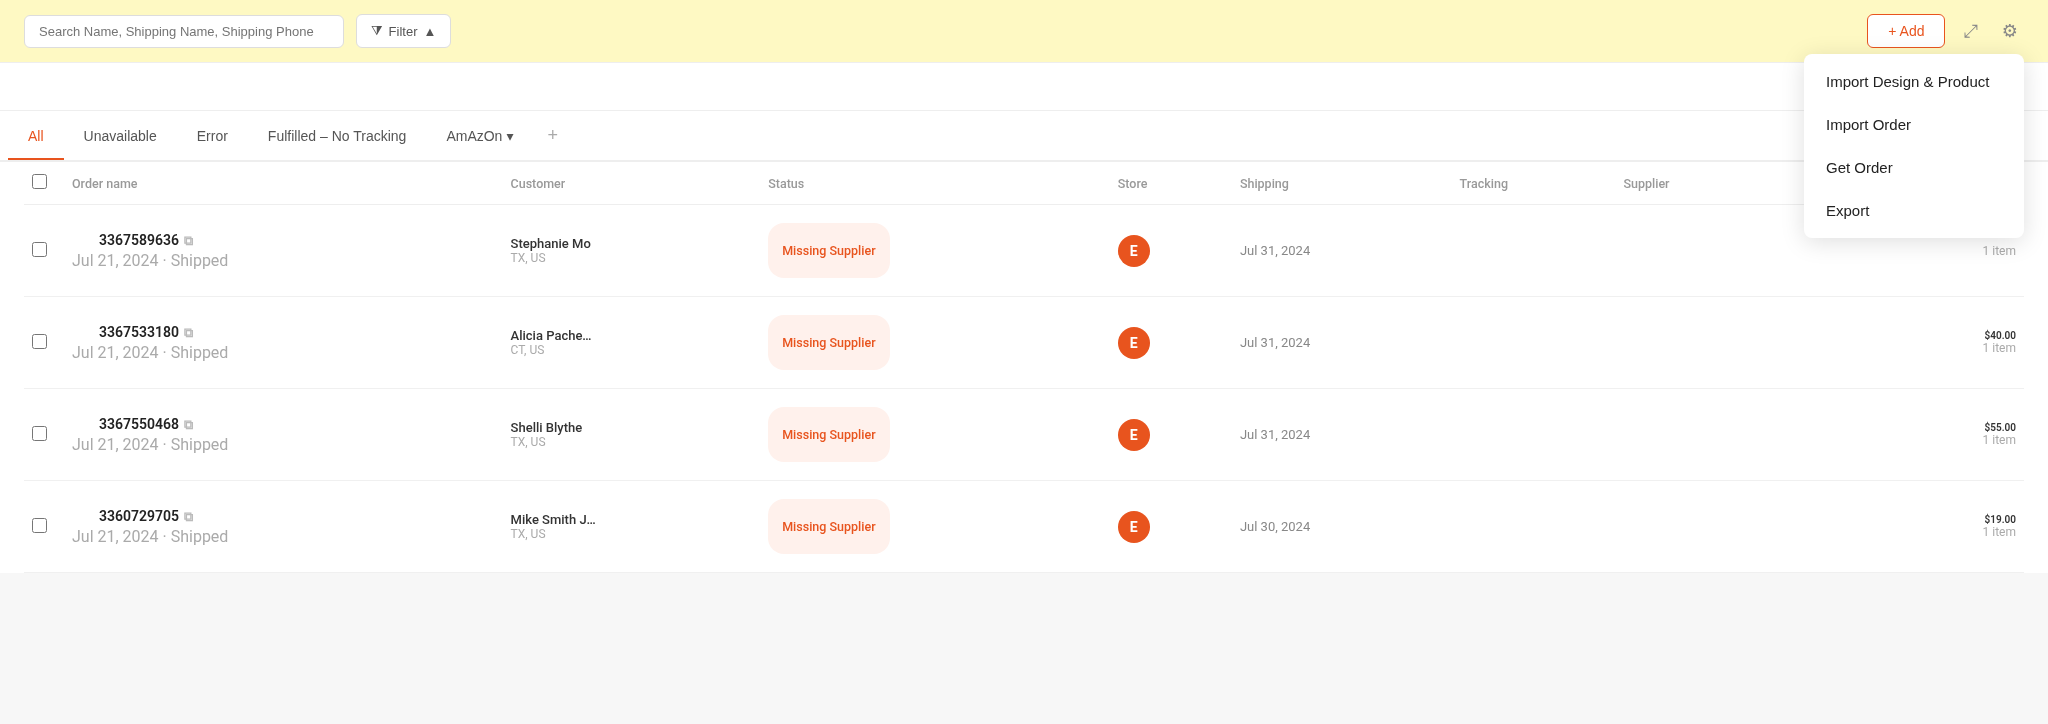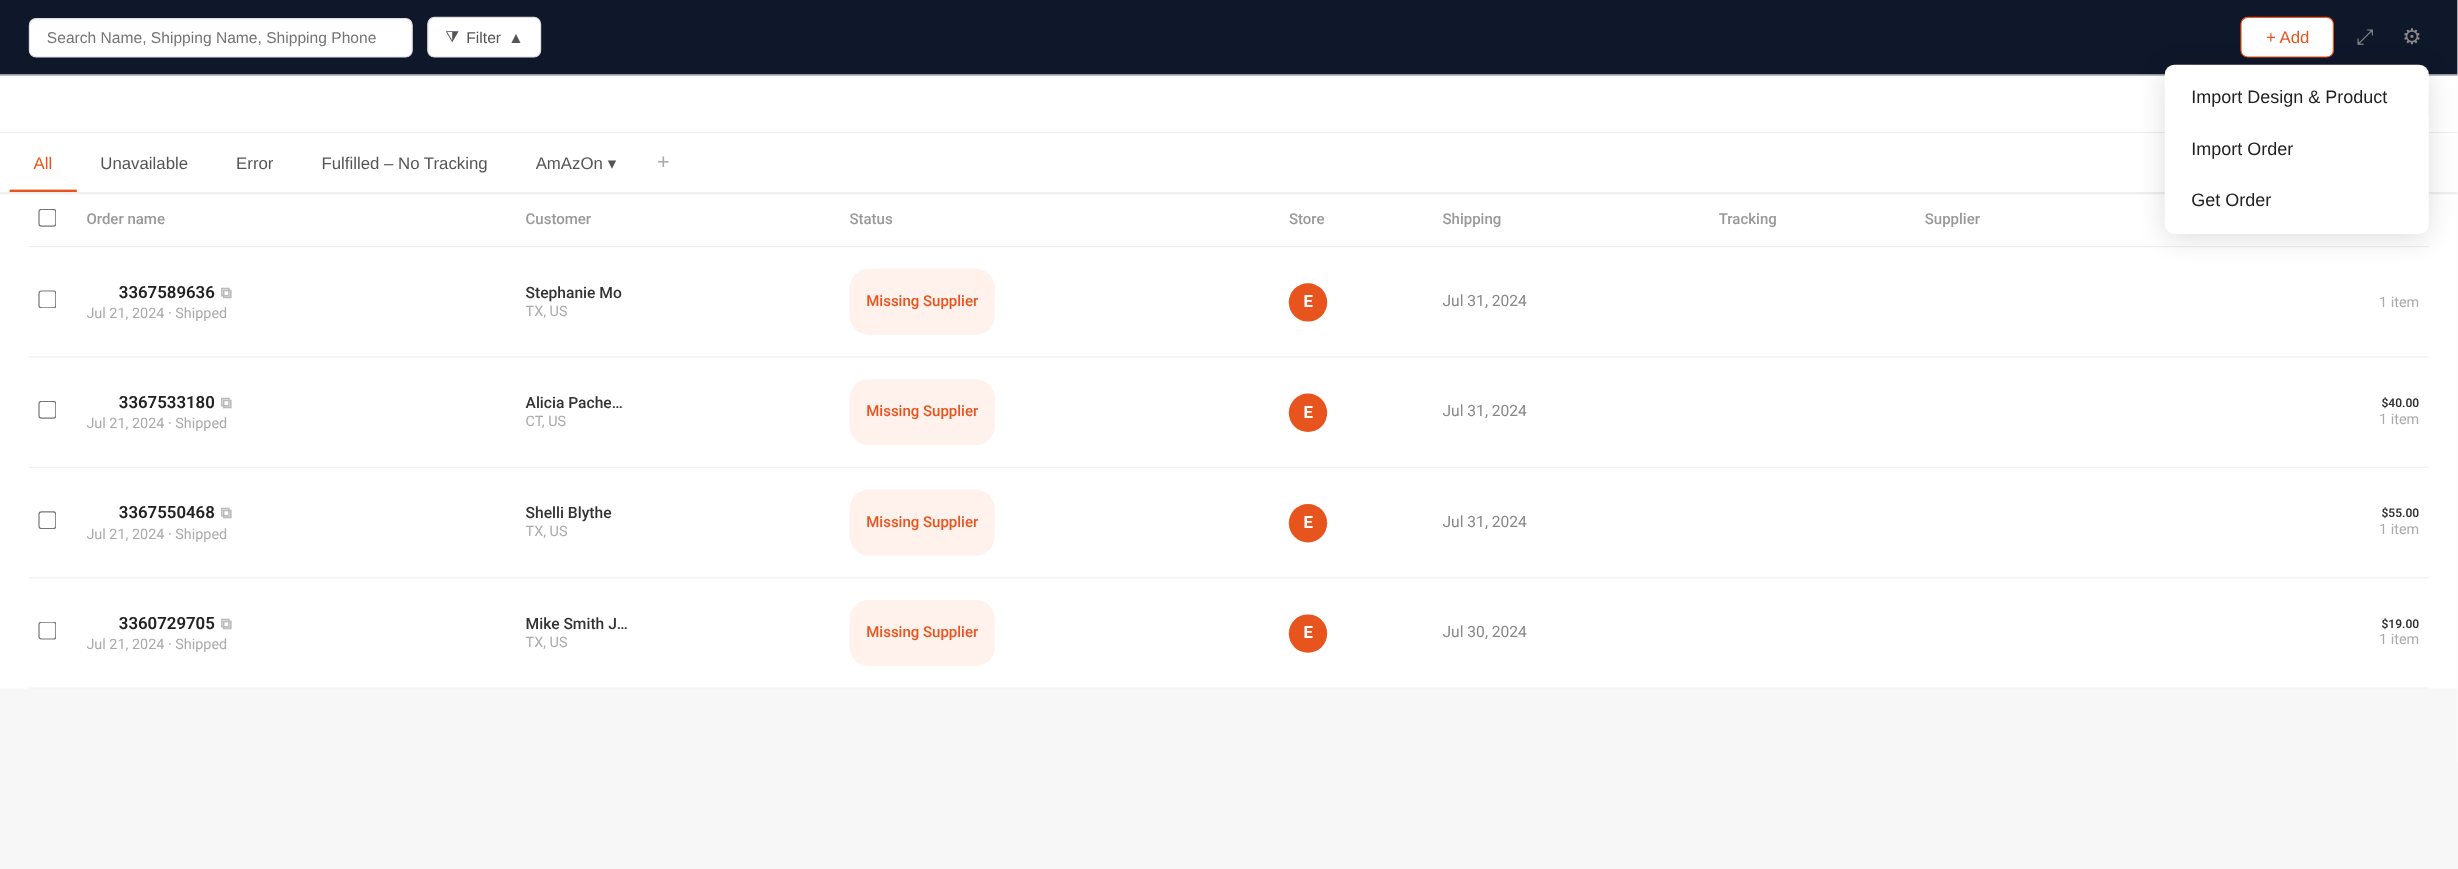--- a/index.html
+++ b/index.html
@@ -6,21 +6,21 @@
     body {
       font-family: -apple-system, BlinkMacSystemFont, 'Segoe UI', Roboto, sans-serif;
       background: #f7f7f7;
       font-size: 14px;
       color: #333;
     }
     .top-bar {
       display: flex;
       align-items: center;
       padding: 14px 24px;
-      background: #0f172a;
+      background: #fef9c3;
       border-bottom: 1px solid #eee;
       gap: 12px;
       position: relative;
     }
     .search-input {
       flex: 0 0 320px;
       border: 1px solid #ddd;
       border-radius: 6px;
       padding: 8px 14px;
       font-size: 13px;
@@ -173,21 +173,21 @@
     td {
       padding: 18px 8px;
       font-size: 13px;
       color: #333;
       border-bottom: 1px solid #f0f0f0;
       vertical-align: middle;
     }
     .checkbox-cell { width: 40px; }
     input[type="checkbox"] { width: 15px; height: 15px; cursor: pointer; }
     .order-name { font-weight: 600; font-size: 14px; color: #222; margin-left: 27px; }
-    .order-date { font-size: 12px; color: #aaa; margin-top: 2px; }
+    .order-date { font-size: 16px; color: #aaa; margin-top: 2px; }
     .copy-icon { color: #bbb; margin-left: 5px; cursor: pointer; font-size: 13px; }
     .customer-name { font-weight: 500; }
     .customer-loc { font-size: 12px; color: #aaa; }
     .status-badge {
       background: #fff1ec;
       color: #e8541e;
       border-radius: 16px;
       padding: 20px 14px;
       font-size: 12.5px;
       font-weight: 500;
@@ -226,20 +226,21 @@
     <span>⤢</span>
   </button>
   <button class="icon-btn">
     <span>⚙</span>
   </button>
 
   <div class="dropdown-menu">
     <button class="dropdown-item">Import Design &amp; Product</button>
     <button class="dropdown-item">Import Order</button>
     <button class="dropdown-item">Get Order</button>
+    <button class="dropdown-item">Export</button>
   </div>
 </div>
 
 <div class="rows-bar">
   <span class="refresh-icon">↻</span>
   <span class="rows-label">Rows per page:</span>
   <select class="rows-select">
     <option>100</option>
     <option>50</option>
     <option>25</option>

